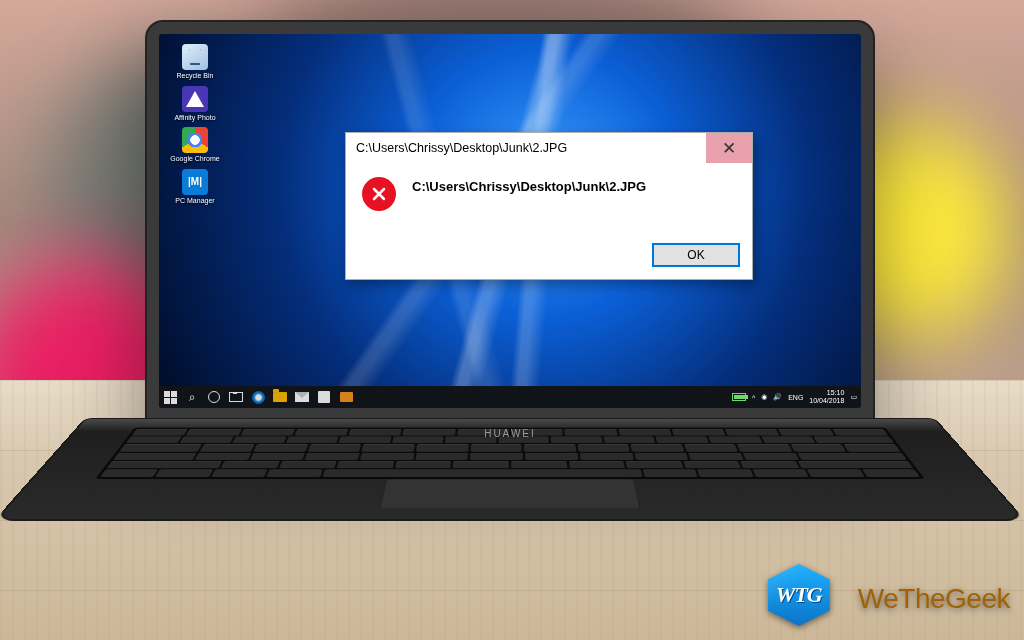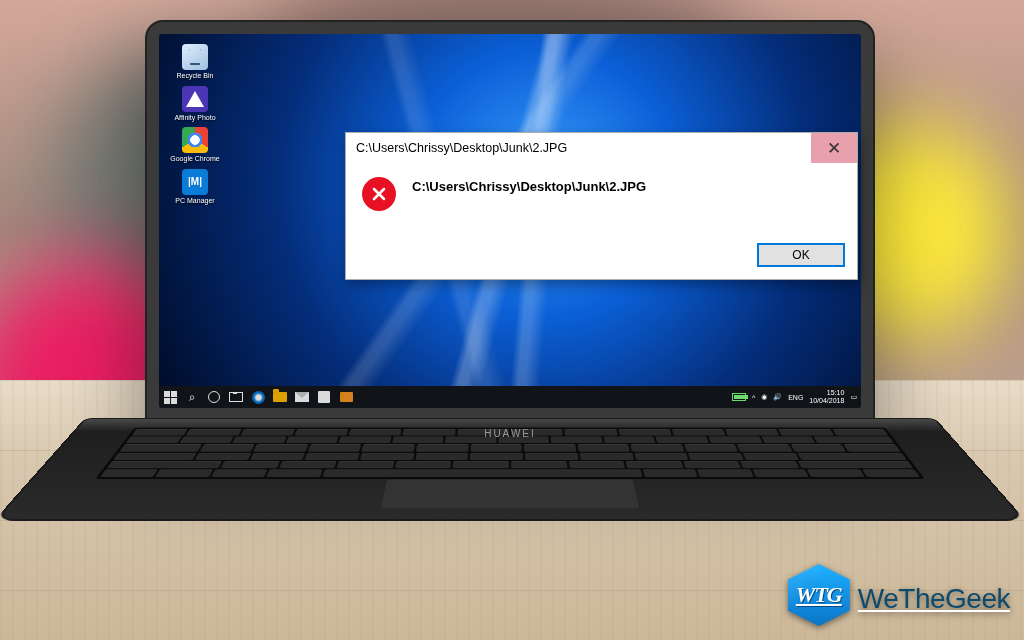--- a/index.html
+++ b/index.html
@@ -147,21 +147,21 @@
   }
   .hinge-label {
     position: absolute; top: 408px; left: 50%; transform: translateX(-50%);
     color: #999; font-size: 10px; letter-spacing: 2px;
     z-index: 6;
   }
   
   .dialog {
     position: absolute;
     left: 345px; top: 132px;
-    width: 513px;
+    width: 408px;
     background: #fff;
     border: 1px solid #adadad;
     box-shadow: 3px 5px 12px rgba(0,0,0,.35);
     z-index: 20;
     font-size: 13px;
   }
   .dlg-title {
     display: flex; align-items: center; justify-content: space-between;
     height: 30px; padding-left: 10px;
     background: #fff;
@@ -198,45 +198,44 @@
   .dlg-ok {
     min-width: 88px; height: 24px;
     background: #e1e1e1;
     border: 2px solid #0078D7;
     font-size: 12px;
     cursor: pointer;
   }
   
   .watermark {
     position: absolute; right: 14px; bottom: 14px;
-    display: flex; align-items: center; gap: 8px;
+    display: flex; align-items: center; gap: 28px;
     z-index: 30;
     color: #fff;
     filter: drop-shadow(0 2px 3px rgba(0,0,0,.5));
-    text-decoration: underline;
   }
   .wm-badge {
     width: 62px; height: 62px;
     position: relative;
   }
   .wm-hex {
     width: 62px; height: 62px;
     background:
       linear-gradient(135deg, rgba(255,255,255,.1), rgba(255,255,255,0) 40%),
       linear-gradient(180deg, #1eb0ff, #0a74c8);
     clip-path: polygon(50% 0%, 100% 25%, 100% 75%, 50% 100%, 0% 75%, 0% 25%);
     display: flex; align-items: center; justify-content: center;
   }
   .wm-hex span {
     font: italic 700 22px "Segoe UI"; color:#fff;
     text-shadow: 1px 1px 0 #064a80;
     letter-spacing: -1px;
   }
   .wm-text {
-    font-size: 28px; color: #0c4a6e; letter-spacing: -0.5px;
+    font-size: 28px; color: #a16207; letter-spacing: -0.5px;
     font-family: "Segoe UI Light","Segoe UI",sans-serif;
     font-weight: 300;
     margin-top: 8px;
   }
   .wm-text b { font-weight: 400; }
 </style>
 </head>
 <body>
 
 <div class="bg-blur blob3"></div>

